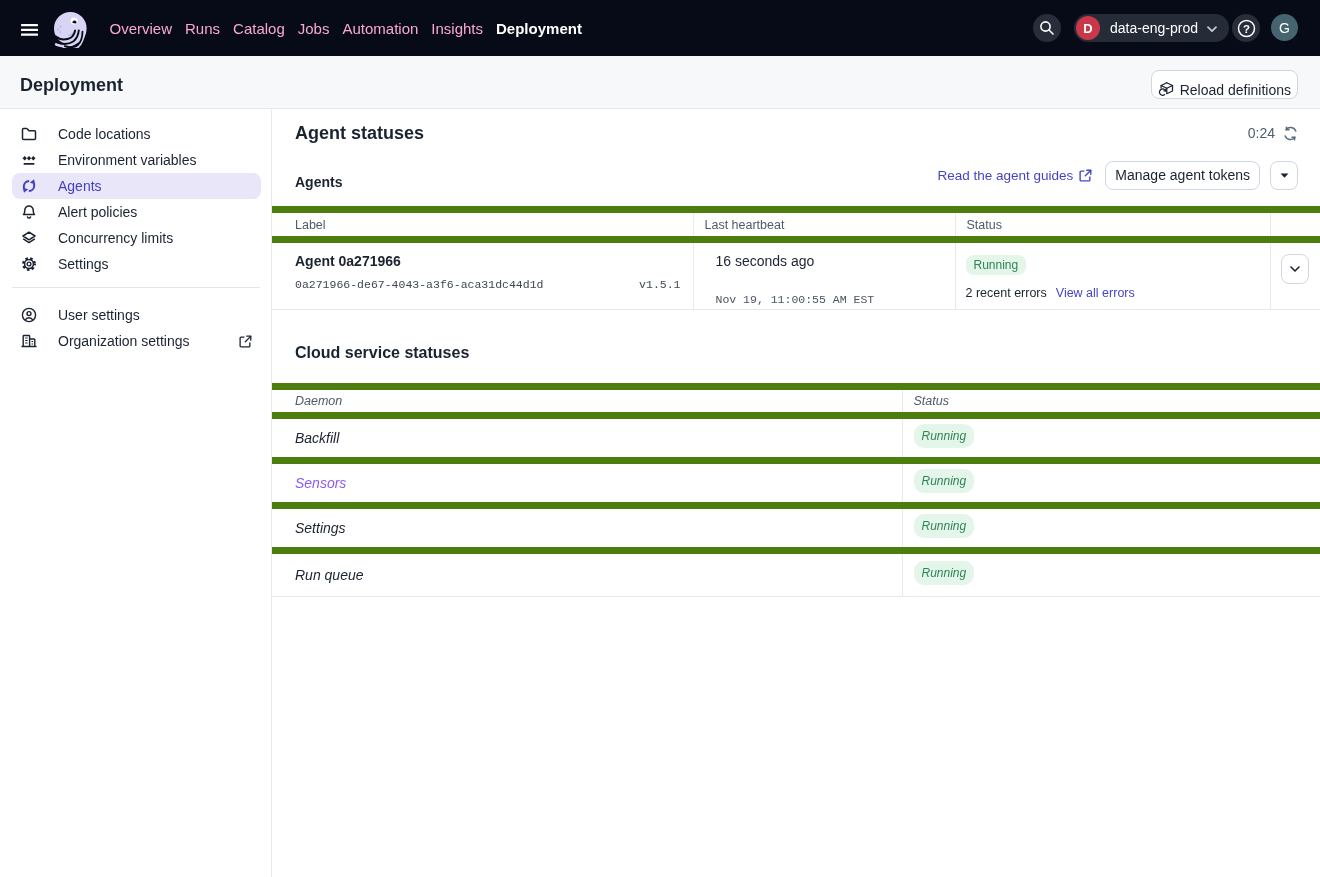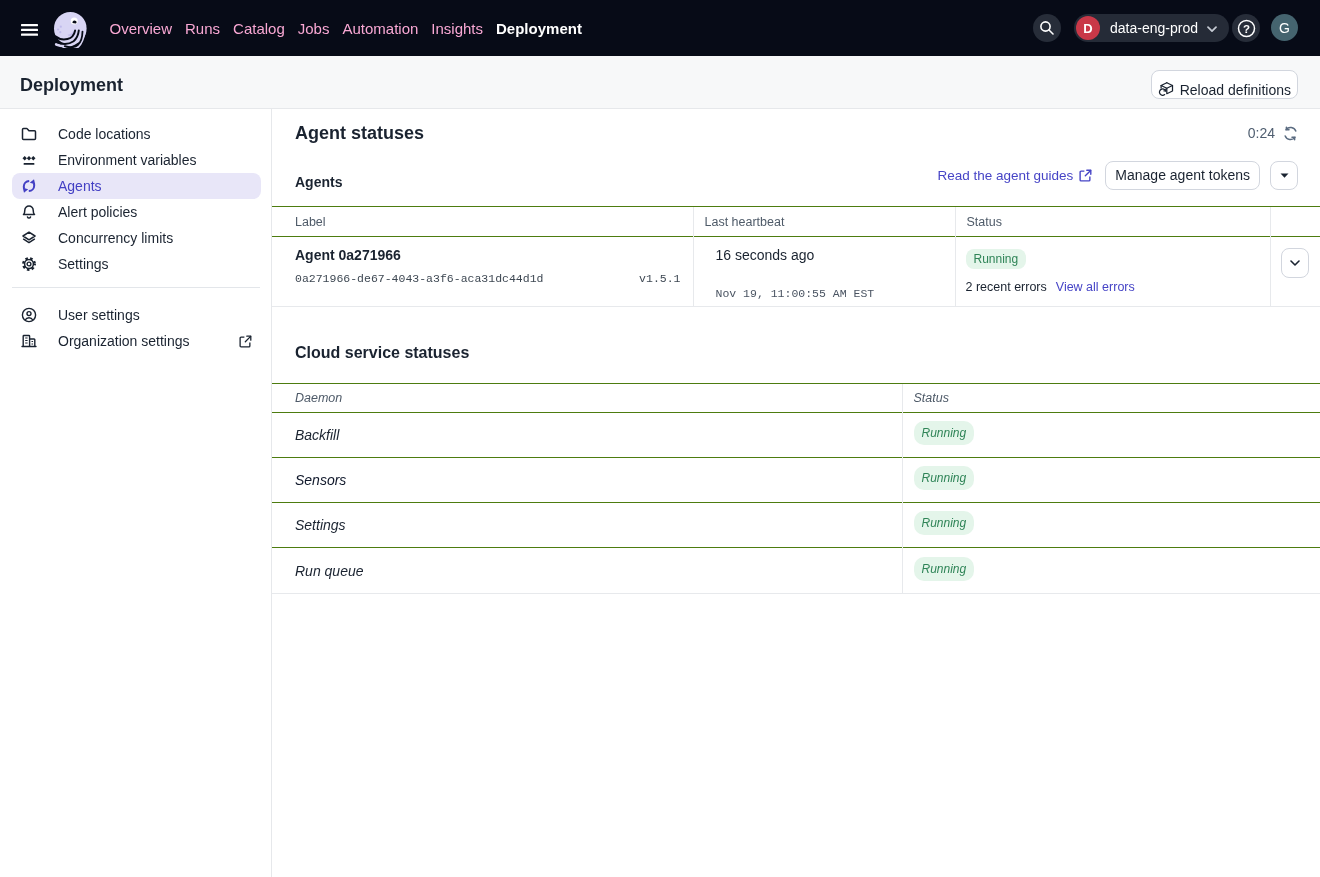--- a/index.html
+++ b/index.html
@@ -26,21 +26,21 @@
   .sideitem svg { margin-left:9px; }
   .sideitem span { margin-left:21px; }
   .sideitem.sel { background:#E8E6F8; color:#4340C4; }
   .sidediv { position:absolute; left:12px; width:248px; border-top:1px solid #E3E6EA; }
   
   .content { position:absolute; left:272px; top:109px; width:1048px; height:768px; background:#fff; }
   h2.sect { position:absolute; left:23px; font-size:18px; font-weight:700; color:#1A2330; }
   h3.sect { position:absolute; left:23px; font-size:14px; font-weight:700; color:#1A2330; }
   .timer { position:absolute; right:45px; top:16px; font-size:14px; color:#4F5E70; }
   table { border-collapse:collapse; table-layout:fixed; width:1048px; }
-  td,th { border-top:1px solid #4d7c0f; padding:0; vertical-align:middle; }
+  td,th { border-top:7px solid #4d7c0f; padding:0; vertical-align:middle; }
   th { font-size:12.5px; font-weight:400; color:#4E5A68; text-align:left; }
   .vline { border-left:1px solid #E7E9EC; }
   .pill { display:inline-block; background:#E4F5EA; color:#2F8457; font-size:12px; line-height:14px; padding:3px 8px; border-radius:8px; }
   .pill2 { display:inline-block; background:#E4F5EA; color:#2F8457; font-size:12px; line-height:14px; padding:5px 8px; border-radius:10px; position:relative; top:-2px; }
   .mono { font-family:"Liberation Mono", monospace; }
   .link { color:#4644C6; text-decoration:none; }
 </style>
 </head>
 <body>
 
@@ -262,21 +262,21 @@
     <tbody>
         <tr style="height:29px;">
           <th style="padding-left:23px;">Daemon</th>
           <th class="vline" style="padding-left:11px;">Status</th>
         </tr>
     <tr style="height:45px;">
           <td style="padding-left:23px;font-size:14px;color:#1A2330;">Backfill</td>
           <td class="vline" style="padding-left:11px;"><span class="pill2">Running</span></td>
         </tr>
     <tr style="height:45px;">
-          <td style="padding-left:23px;font-size:14px;color:#0f172a;">Sensors</td>
+          <td style="padding-left:23px;font-size:14px;color:#8b5cf6;">Sensors</td>
           <td class="vline" style="padding-left:11px;"><span class="pill2">Running</span></td>
         </tr>
     <tr style="height:45px;">
           <td style="padding-left:23px;font-size:14px;color:#1A2330;">Settings</td>
           <td class="vline" style="padding-left:11px;"><span class="pill2">Running</span></td>
         </tr>
     <tr style="height:46px;">
           <td style="padding-left:23px;font-size:14px;color:#1A2330;">Run queue</td>
           <td class="vline" style="padding-left:11px;"><span class="pill2">Running</span></td>
         </tr>

